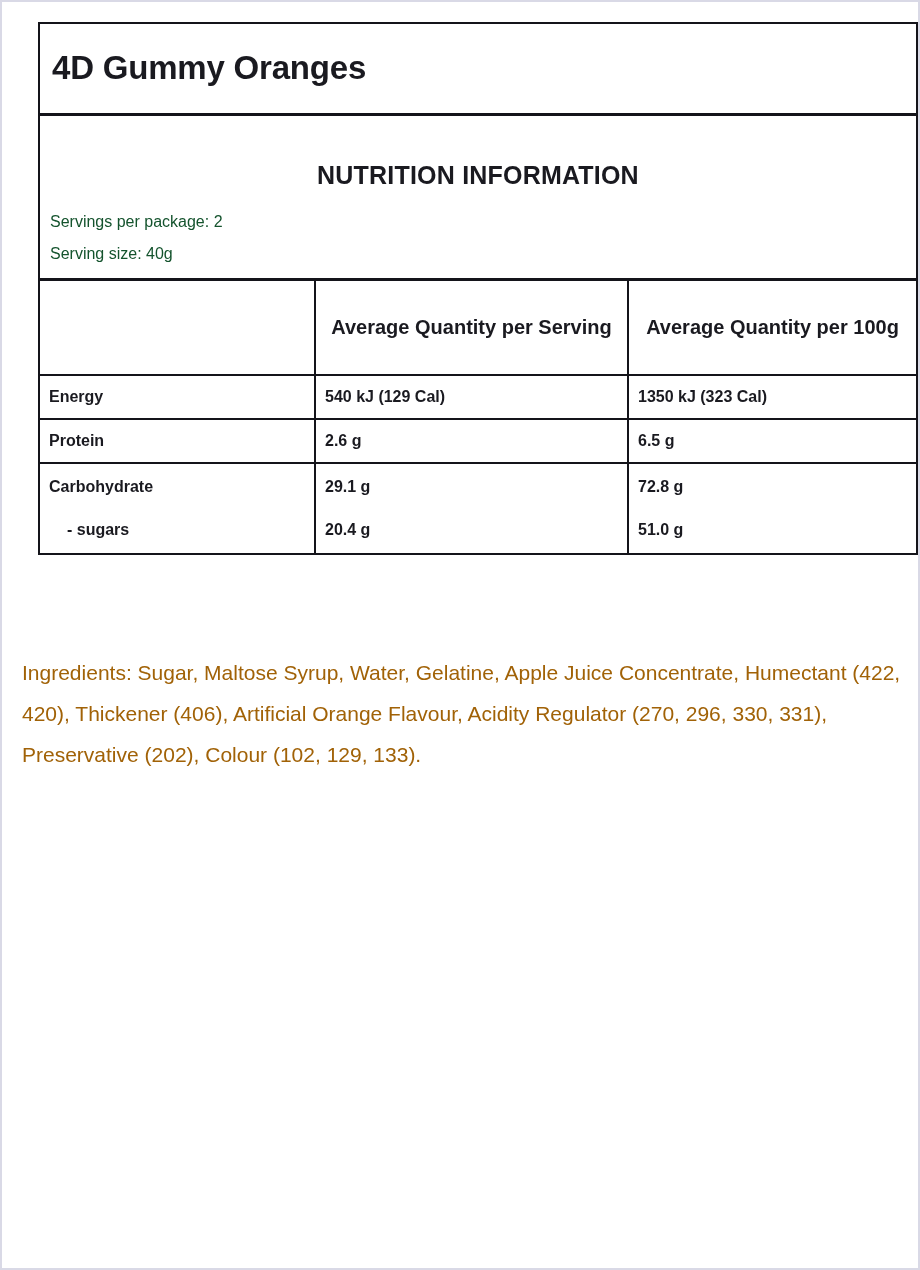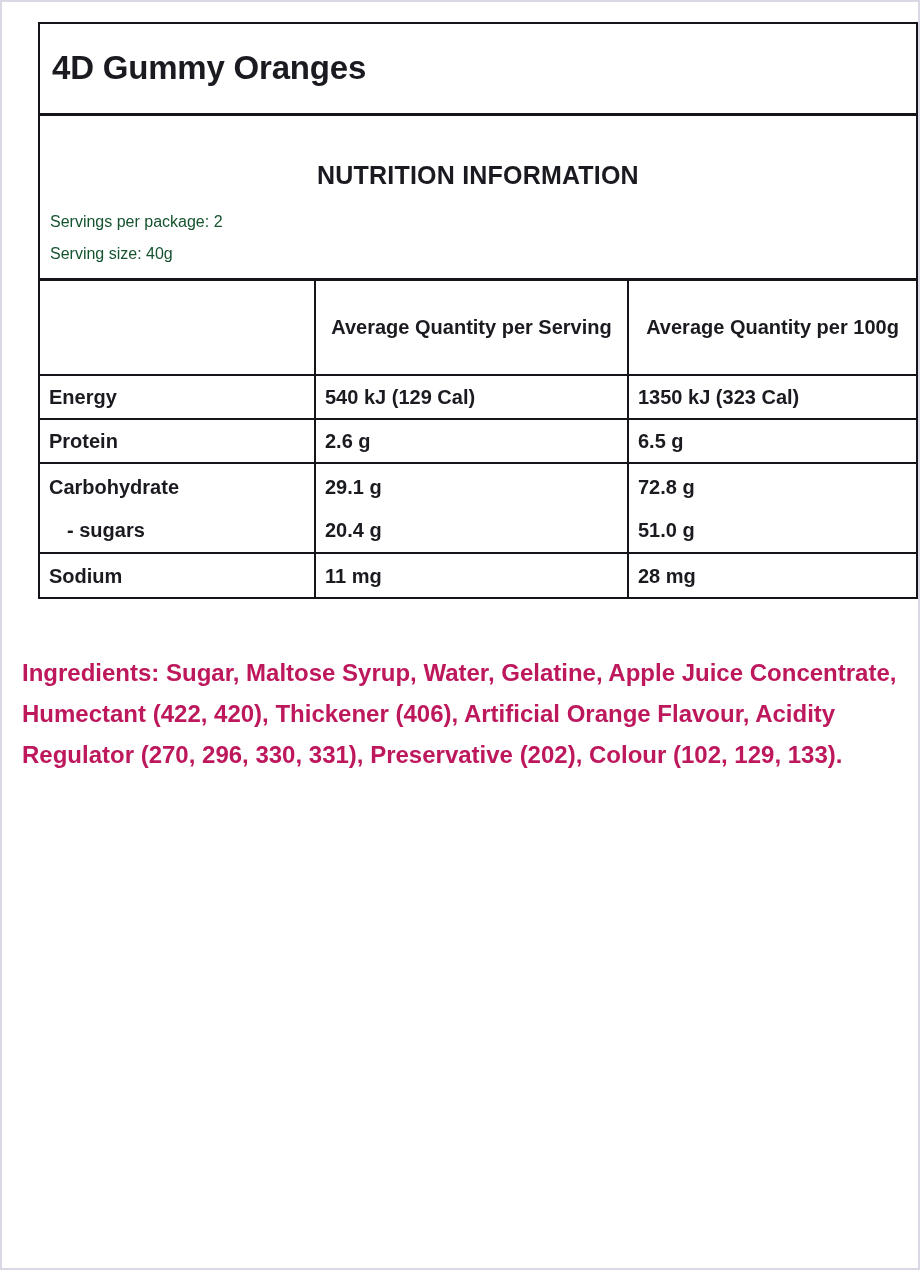--- a/index.html
+++ b/index.html
@@ -109,43 +109,42 @@
   table.nip thead th {
     height: 94px;
     text-align: center;
     font-size: 20px;
     line-height: 29px;
     padding: 4px 10px;
   }
   table.nip thead th.blank { border-top: none; }
 
   table.nip tbody td {
-    font-size: 20px;
+    font-size: 16px;
     line-height: 28px;
     padding: 7px 9px;
     text-align: left;
   }
   table.nip tbody tr.row-single td { height: 44px; }
   table.nip tbody tr.row-double td { height: 90px; }
 
   .sub-line { display: block; }
   .sub-line.first { margin-bottom: 15px; }
   .indent { padding-left: 18px; }
 
   
   .ingredients {
     position: absolute;
     left: 20px;
     top: 650px;
     width: 880px;
     box-sizing: border-box;
-    font-size: 24px;
+    font-size: 21px;
     line-height: 41px;
-    color: #be185d;
-    font-weight: bold;
+    color: #a16207;
   }
 </style>
 </head>
 <body>
 
 <div class="page">
 
   <div class="panel">
 
     <div class="title-band">
@@ -192,25 +191,20 @@
           </td>
           <td>
             <span class="sub-line first">29.1 g</span>
             <span class="sub-line">20.4 g</span>
           </td>
           <td>
             <span class="sub-line first">72.8 g</span>
             <span class="sub-line">51.0 g</span>
           </td>
         </tr>
-        <tr class="row-single">
-          <td>Sodium</td>
-          <td>11 mg</td>
-          <td>28 mg</td>
-        </tr>
       </tbody>
     </table>
 
   </div>
 
   <div class="ingredients">Ingredients: Sugar, Maltose Syrup, Water, Gelatine, Apple Juice Concentrate, Humectant (422, 420), Thickener (406), Artificial Orange Flavour, Acidity Regulator (270, 296, 330, 331), Preservative (202), Colour (102, 129, 133).</div>
 
 </div>
 
 </body></html>

